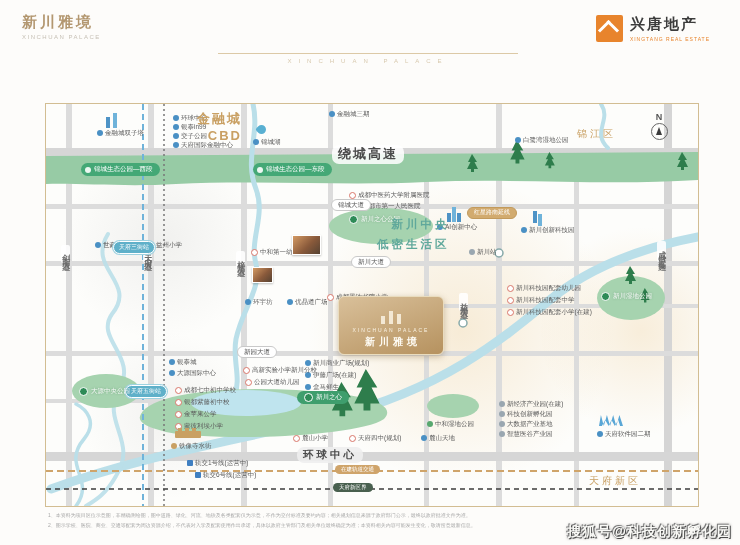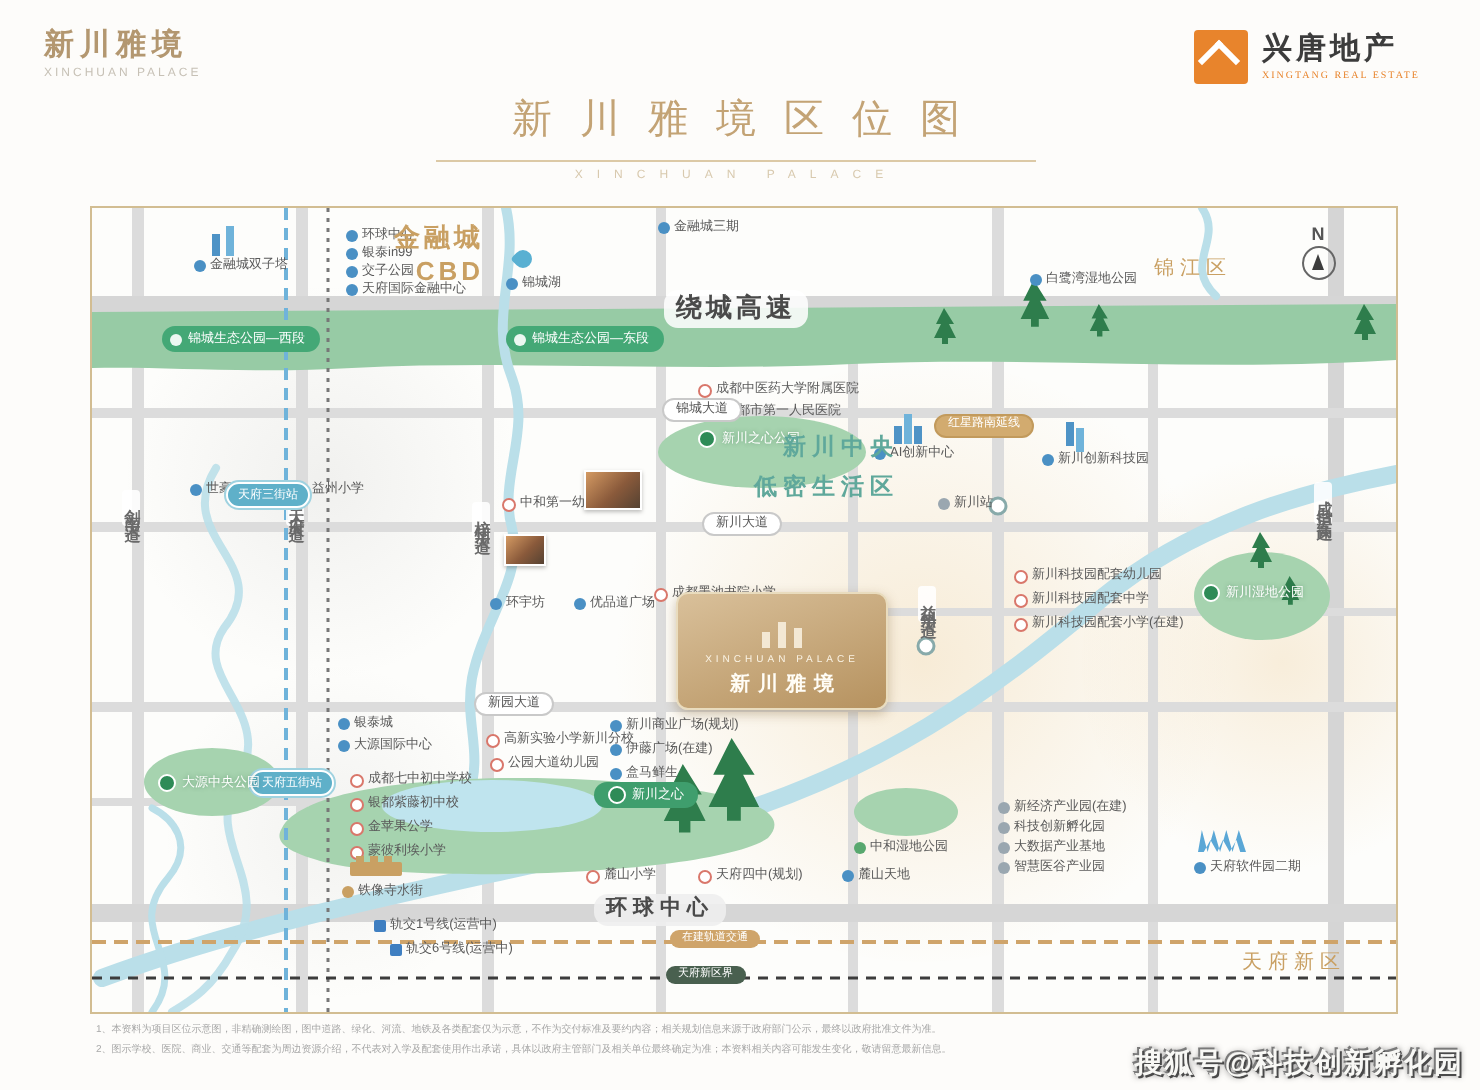--- a/index.html
+++ b/index.html
@@ -9,21 +9,21 @@
     -webkit-font-smoothing:antialiased;
   }
   
   .logo{position:absolute;left:22px;top:13px;}
   .logo .t{font-size:15px;color:#b39770;letter-spacing:3px;font-weight:bold;}
   .logo .s{font-size:6px;color:#c7c1b6;letter-spacing:1.5px;margin-top:2px;}
   .title-wrap{position:absolute;left:218px;top:46px;width:300px;text-align:center;}
   .title-wrap .t{font-size:20px;color:#c3a375;letter-spacing:14px;text-indent:14px;}
   .title-wrap .rule{height:1px;background:#dcc9a6;margin:7px 0 4px 0;}
   .title-wrap .s{font-size:6px;color:#d8c9ae;letter-spacing:7px;}
-  .brand{position:absolute;right:30px;top:15px;display:flex;align-items:flex-start;gap:7px;font-family:Liberation Serif, serif;}
+  .brand{position:absolute;right:30px;top:15px;display:flex;align-items:flex-start;gap:7px;}
   .brand .mark{width:27px;height:27px;background:#e8842c;border-radius:2px;position:relative;}
   .brand .mark::before{content:"";position:absolute;left:5px;top:8px;width:12px;height:12px;
     border-top:3px solid #fff;border-left:3px solid #fff;transform:rotate(45deg);}
   .brand .bt{font-size:15px;font-weight:bold;color:#3c3c3c;letter-spacing:2px;}
   .brand .bs{font-size:5px;color:#e8842c;letter-spacing:1px;margin-top:2px;}
   
   #map{position:absolute;left:45px;top:103px;width:652px;height:402px;
     border:1px solid #d2bd92;background:#fdfdfb;overflow:hidden;}
   #map svg{position:absolute;left:0;top:0;}
   .soft{position:absolute;border-radius:50%;pointer-events:none;}
@@ -105,21 +105,20 @@
     letter-spacing:1px;text-shadow:1px 1px 0 #4a4a4a,-1px -1px 0 #7a7a7a,0 0 3px #555;}
 </style>
 </head>
 <body>
 
 <div class="logo">
   <div class="t">新川雅境</div>
   <div class="s">XINCHUAN PALACE</div>
 </div>
 <div class="title-wrap">
-  <div class="t">新川雅境区位图</div>
   <div class="rule"></div>
   <div class="s">XINCHUAN PALACE</div>
 </div>
 <div class="brand">
   <div class="mark"></div>
   <div>
     <div class="bt">兴唐地产</div>
     <div class="bs">XINGTANG REAL ESTATE</div>
   </div>
 </div>
@@ -413,21 +412,21 @@
         <div>金融城</div>
         <div>CBD</div>
       </div>
       <div class="district d-gold" style="left: 576px; top: 126px;">
         <div>锦江区</div>
       </div>
       <div class="district d-teal" style="left: 376px; top: 214px;">
         <div>新川中央</div>
         <div>低密生活区</div>
       </div>
-      <div class="district d-gold" style="left: 620px; top: 473px;">
+      <div class="district d-gold" style="left: 588px; top: 473px;">
         <div>天府新区</div>
       </div>
       <div class="micon towers" style="left: 104px; top: 112px;"></div>
       <div class="micon drop" style="left: 256px; top: 124px;"></div>
       <div class="micon ai" style="left: 446px; top: 206px;"></div>
       <div class="micon sci" style="left: 532px; top: 210px;"></div>
       <div class="micon bridge" style="left: 598px; top: 414px;"></div>
       <div class="micon goldbar" style="left: 174px; top: 430px;"></div>
       <div class="photo" style="left: 291px; top: 234px; width: 27px; height: 18px;"></div>
       <div class="photo" style="left: 251px; top: 266px; width: 19px; height: 14px;"></div>

